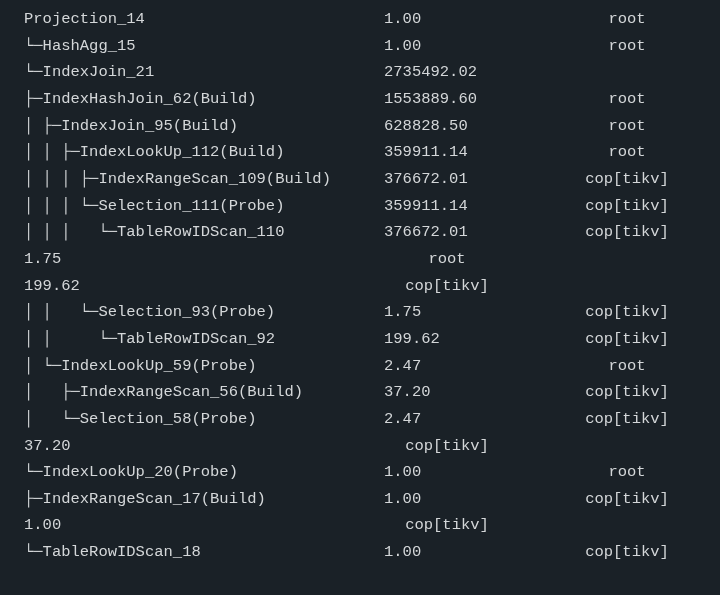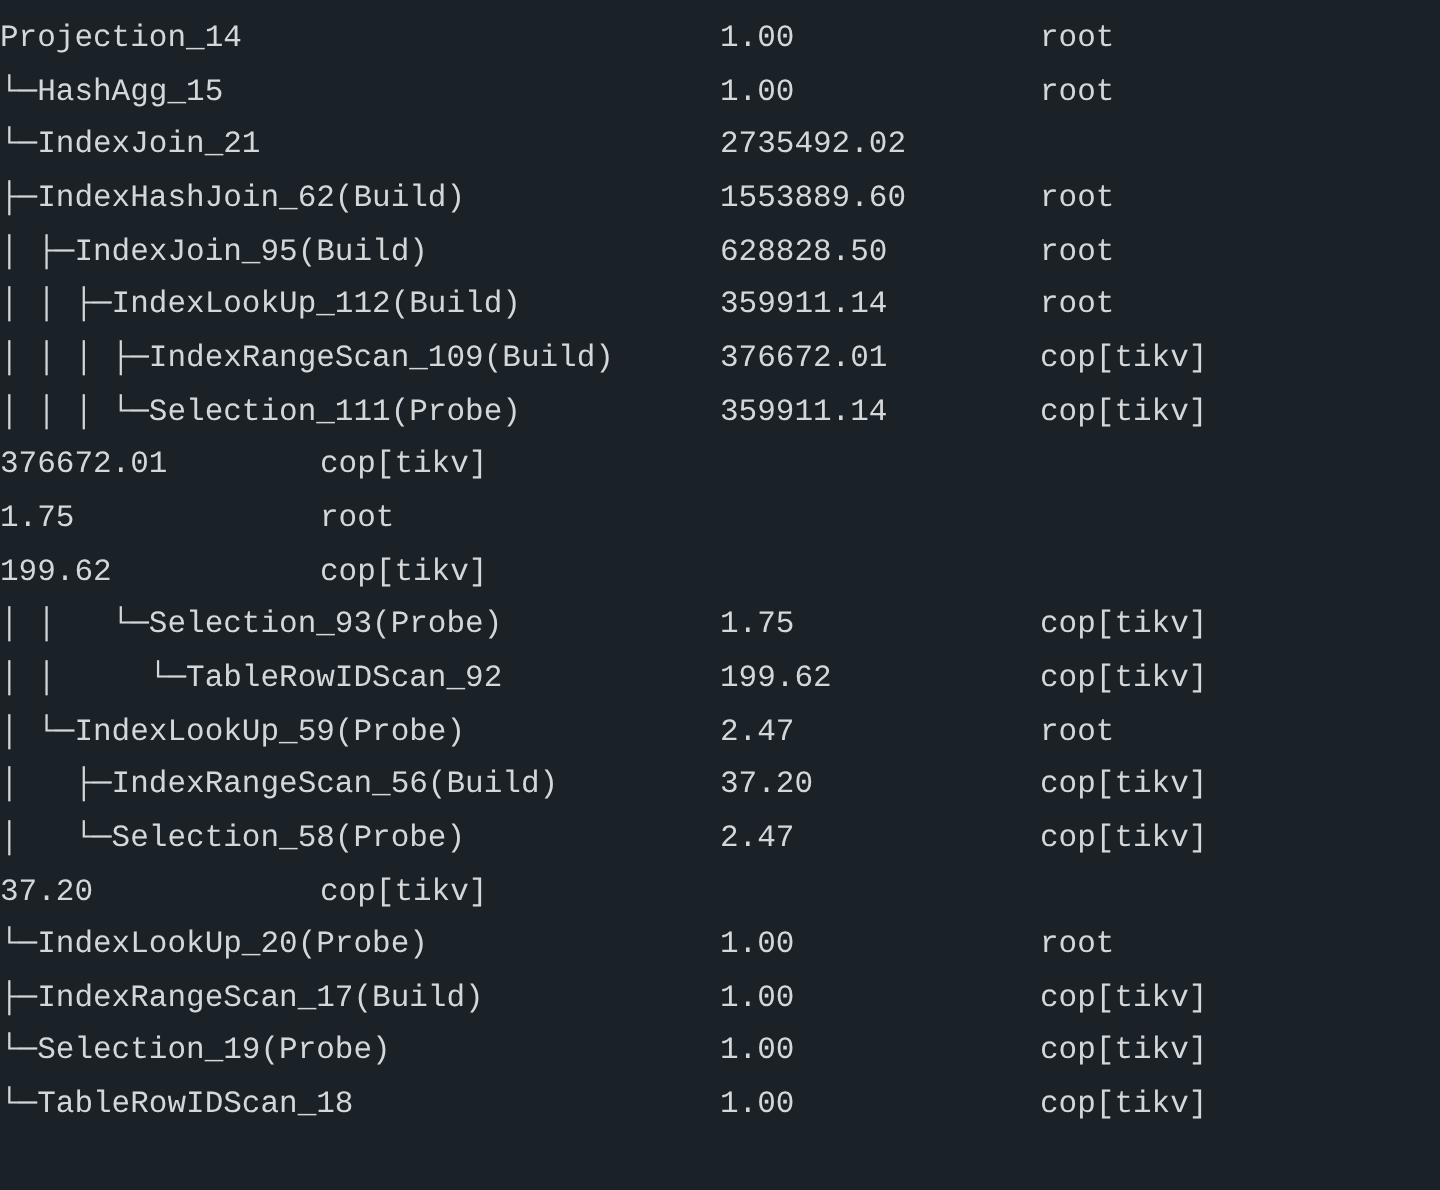--- a/index.html
+++ b/index.html
@@ -8,48 +8,48 @@
     background: #1a2127;
     color: #d4d7d9;
     font-family: "Menlo", "Consolas", "Courier New", monospace;
     font-size: 15.5px;
     line-height: 1.72;
     width: 720px;
     height: 595px;
     overflow: hidden;
   }
   .plan {
-    padding: 6px 10px 10px 0;
+    padding: 6px 10px 10px 24px;
   }
   .row {
     display: flex;
     white-space: pre;
   }
   .col-op   { width: 360px; }
   .col-est  { width: 160px; }
-  .col-task { flex: 1; }
+  .col-task { flex: 1; text-align: center; }
 </style>
 </head>
 <body>
 
 <div class="plan" id="plan-root">
     <div class="row"><span class="col-op">Projection_14</span><span class="col-est">1.00</span><span class="col-task">root</span></div>
     <div class="row"><span class="col-op">└─HashAgg_15</span><span class="col-est">1.00</span><span class="col-task">root</span></div>
     <div class="row"><span class="col-op">└─IndexJoin_21</span><span class="col-est">2735492.02</span><span class="col-task"></span></div>
     <div class="row"><span class="col-op">├─IndexHashJoin_62(Build)</span><span class="col-est">1553889.60</span><span class="col-task">root</span></div>
     <div class="row"><span class="col-op">│ ├─IndexJoin_95(Build)</span><span class="col-est">628828.50</span><span class="col-task">root</span></div>
     <div class="row"><span class="col-op">│ │ ├─IndexLookUp_112(Build)</span><span class="col-est">359911.14</span><span class="col-task">root</span></div>
     <div class="row"><span class="col-op">│ │ │ ├─IndexRangeScan_109(Build)</span><span class="col-est">376672.01</span><span class="col-task">cop[tikv]</span></div>
     <div class="row"><span class="col-op">│ │ │ └─Selection_111(Probe)</span><span class="col-est">359911.14</span><span class="col-task">cop[tikv]</span></div>
-    <div class="row"><span class="col-est">376672.01</span><span class="col-task">cop[tikv]</span></div>
+    <div class="row"><span class="col-op">│ │ │   └─TableRowIDScan_110</span><span class="col-est">376672.01</span><span class="col-task">cop[tikv]</span></div>
     <div class="row"><span class="col-est">1.75</span><span class="col-task">root</span></div>
     <div class="row"><span class="col-est">199.62</span><span class="col-task">cop[tikv]</span></div>
     <div class="row"><span class="col-op">│ │   └─Selection_93(Probe)</span><span class="col-est">1.75</span><span class="col-task">cop[tikv]</span></div>
     <div class="row"><span class="col-op">│ │     └─TableRowIDScan_92</span><span class="col-est">199.62</span><span class="col-task">cop[tikv]</span></div>
     <div class="row"><span class="col-op">│ └─IndexLookUp_59(Probe)</span><span class="col-est">2.47</span><span class="col-task">root</span></div>
     <div class="row"><span class="col-op">│   ├─IndexRangeScan_56(Build)</span><span class="col-est">37.20</span><span class="col-task">cop[tikv]</span></div>
     <div class="row"><span class="col-op">│   └─Selection_58(Probe)</span><span class="col-est">2.47</span><span class="col-task">cop[tikv]</span></div>
     <div class="row"><span class="col-est">37.20</span><span class="col-task">cop[tikv]</span></div>
     <div class="row"><span class="col-op">└─IndexLookUp_20(Probe)</span><span class="col-est">1.00</span><span class="col-task">root</span></div>
     <div class="row"><span class="col-op">├─IndexRangeScan_17(Build)</span><span class="col-est">1.00</span><span class="col-task">cop[tikv]</span></div>
-    <div class="row"><span class="col-op">└─Selection_19(Probe)</span><span class="col-est">1.00</span><span class="col-task">cop[tikv]</span></div>
+    <div class="row"><span class="col-est">1.00</span><span class="col-task">cop[tikv]</span></div>
     <div class="row"><span class="col-op">└─TableRowIDScan_18</span><span class="col-est">1.00</span><span class="col-task">cop[tikv]</span></div>
   </div>
 
 </body></html>

